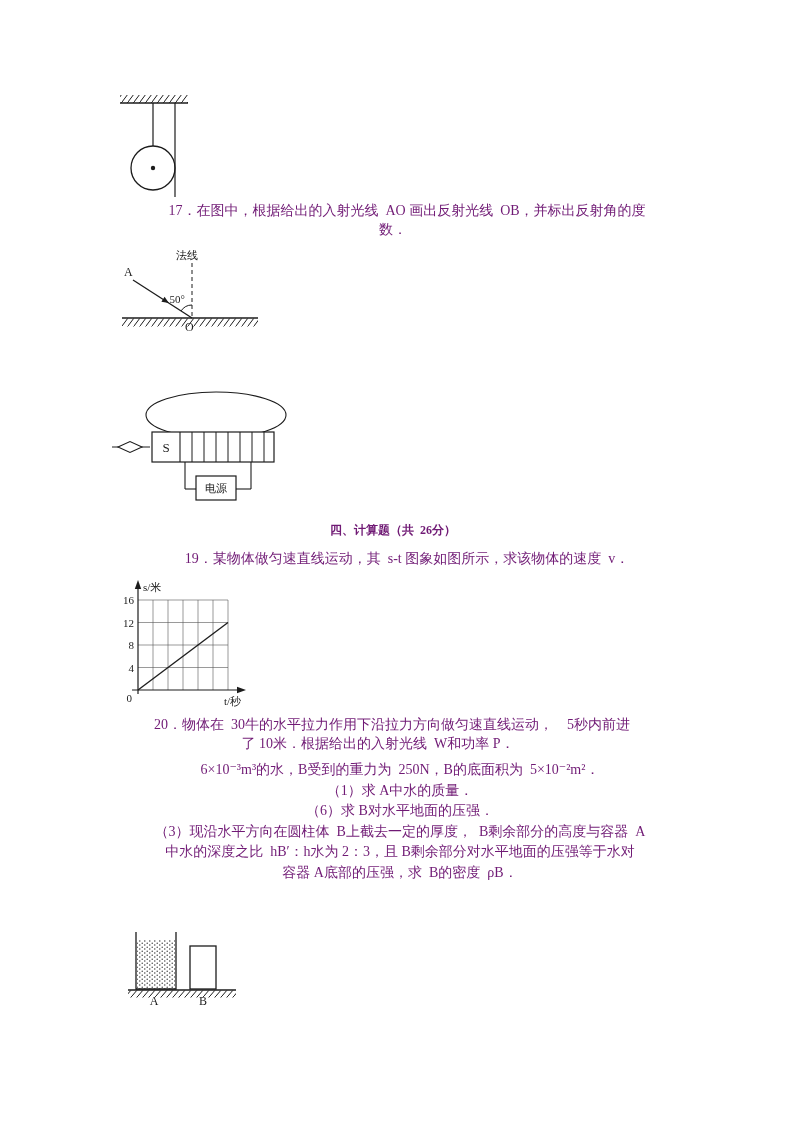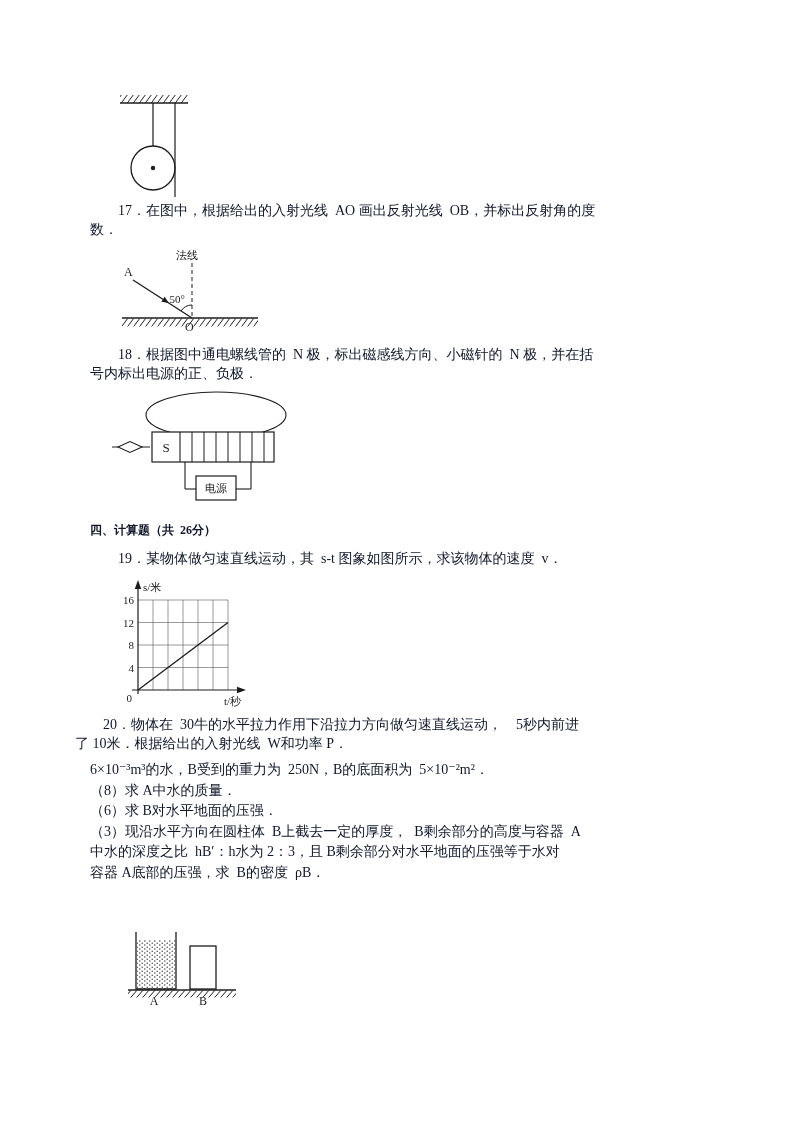--- a/index.html
+++ b/index.html
@@ -1,23 +1,24 @@
 <!DOCTYPE html>
 <html><head>
 <meta charset="utf-8">
 <style>
   * { margin:0; padding:0; box-sizing:border-box; }
   html,body { background:#ffffff; }
   .page {
     position:relative;
     width:794px; height:1123px;
     background:#ffffff;
-    color:#0f172a;
+    color:#701a75;
     font-family:"Liberation Serif","DejaVu Serif",serif;
     overflow:hidden;
+    text-align:center;
   }
   .abs { position:absolute; }
   .doc-line {
     font-size:14px;
     line-height:18.6px;
     white-space:pre-wrap;
   }
   .q21 .doc-line { line-height:20.5px; }
   .indent { padding-left:28px; }
   .section-title {
@@ -63,24 +64,20 @@
     <line x1="6" y1="72" x2="142" y2="72" stroke="#1c1c1c" stroke-width="1.3"></line>
     <rect x="6" y="72.5" width="136" height="8" fill="url(#hatch-surface)"></rect>
     <line x1="17" y1="34" x2="76" y2="72" stroke="#1c1c1c" stroke-width="1.3"></line>
     <polygon points="52.9,57.1 45.4,55.8 48.6,50.8" fill="#1c1c1c"></polygon>
     <path d="M 65.1 64.9 A 13 13 0 0 1 76 59" fill="none" stroke="#1c1c1c" stroke-width="1"></path>
     <text x="8" y="30" font-size="12">A</text>
     <text x="69" y="57" font-size="11" text-anchor="end">50°</text>
     <text x="69" y="85" font-size="12">O</text>
   </svg>
 
-  <div class="abs" style="left:90px; top:346px; width:606px">
-    <div class="doc-line indent">18．根据图中通电螺线管的  N 极，标出磁感线方向、小磁针的  N 极，并在括</div>
-    <div class="doc-line">号内标出电源的正、负极．</div>
-  </div>
 
   <svg class="abs" style="left:110px; top:386px" width="195" height="128" viewBox="0 0 195 128">
     <ellipse cx="106" cy="29" rx="70" ry="23" fill="none" stroke="#1c1c1c" stroke-width="1.1"></ellipse>
     <rect x="42" y="46" width="122" height="30" fill="#ffffff" stroke="#1c1c1c" stroke-width="1.2"></rect>
     <line x1="70" y1="46" x2="70" y2="76" stroke="#1c1c1c" stroke-width="1.1"></line>
     <line x1="82" y1="46" x2="82" y2="76" stroke="#1c1c1c" stroke-width="1"></line>
     <line x1="94" y1="46" x2="94" y2="76" stroke="#1c1c1c" stroke-width="1"></line>
     <line x1="106" y1="46" x2="106" y2="76" stroke="#1c1c1c" stroke-width="1"></line>
     <line x1="118" y1="46" x2="118" y2="76" stroke="#1c1c1c" stroke-width="1"></line>
     <line x1="130" y1="46" x2="130" y2="76" stroke="#1c1c1c" stroke-width="1"></line>
@@ -134,21 +131,21 @@
     <text x="16" y="124" font-size="11" text-anchor="end">0</text>
   </svg>
 
   <div class="abs" style="left:75px; top:716px; width:606px">
     <div class="doc-line indent">20．物体在  30牛的水平拉力作用下沿拉力方向做匀速直线运动，    5秒内前进</div>
     <div class="doc-line">了 10米．根据给出的入射光线  W和功率 P．</div>
   </div>
 
   <div class="abs q21" style="left:90px; top:760px; width:620px">
     <div class="doc-line">6×10⁻³m³的水，B受到的重力为  250N，B的底面积为  5×10⁻²m²．</div>
-    <div class="doc-line">（8）求 A中水的质量．</div>
+    <div class="doc-line">（1）求 A中水的质量．</div>
     <div class="doc-line">（6）求 B对水平地面的压强．</div>
     <div class="doc-line">（3）现沿水平方向在圆柱体  B上截去一定的厚度，  B剩余部分的高度与容器  A</div>
     <div class="doc-line">中水的深度之比  hB′：h水为 2：3，且 B剩余部分对水平地面的压强等于水对</div>
     <div class="doc-line">容器 A底部的压强，求  B的密度  ρB．</div>
   </div>
 
   <svg class="abs" style="left:126px; top:926px" width="115" height="82" viewBox="0 0 115 82">
     <defs>
       <pattern id="hatch-ground" width="6" height="7" patternUnits="userSpaceOnUse">
         <line x1="0" y1="7" x2="6" y2="0" stroke="#1c1c1c" stroke-width="1"></line>

